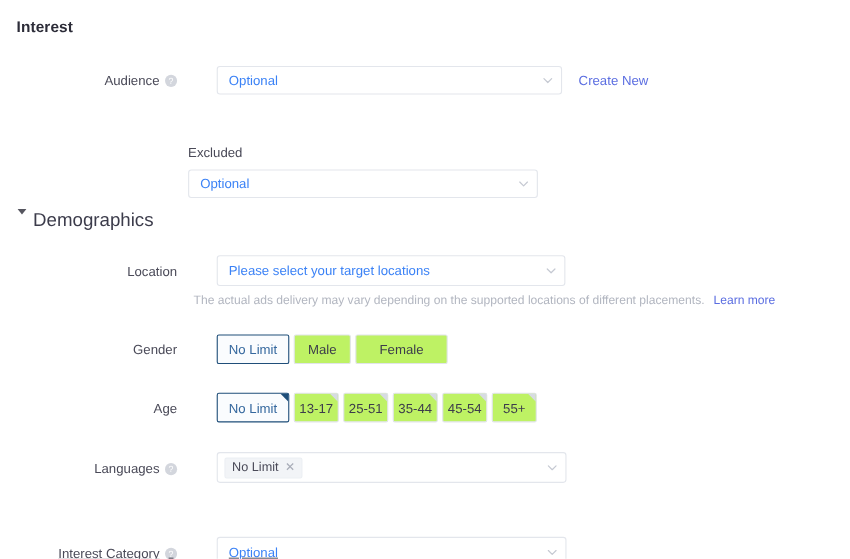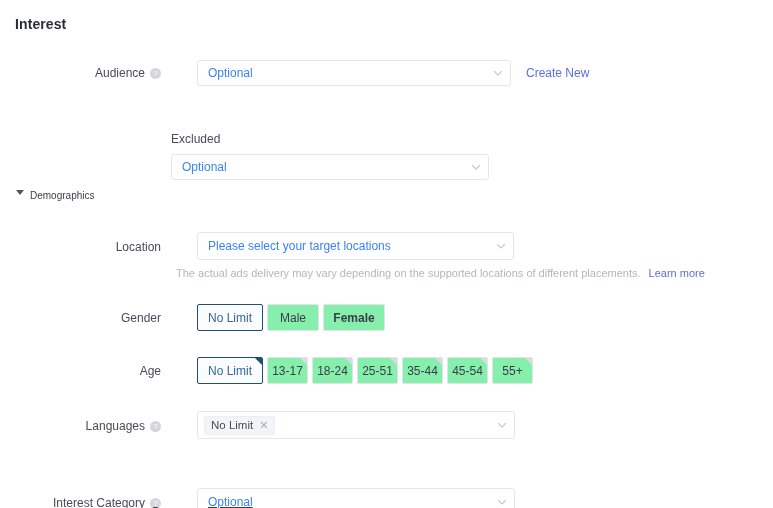--- a/index.html
+++ b/index.html
@@ -117,21 +117,21 @@
     color: #4a4a58;
   }
 
   
   .section-toggle {
     position: absolute;
     left: 16px;
     top: 190px;
     display: flex;
     align-items: flex-start;
-    font-size: 10px;
+    font-size: 17px;
     color: #3c3c4b;
     cursor: pointer;
   }
   .tri {
     width: 0;
     height: 0;
     border-left: 4px solid transparent;
     border-right: 4px solid transparent;
     border-top: 5px solid #55555f;
     margin-right: 6px;
@@ -148,21 +148,21 @@
   
   .seg-group {
     display: flex;
     align-items: center;
   }
   .seg {
     position: relative;
     box-sizing: border-box;
     height: 27px;
     border: 1px solid #e1e4ea;
-    background: #86efac;
+    background: #bef264;
     color: #3c3c4b;
     font-size: 12px;
     font-family: "Liberation Sans", sans-serif;
     display: flex;
     align-items: center;
     justify-content: center;
     margin-right: 4px;
     border-radius: 2px;
     cursor: pointer;
     white-space: nowrap;
@@ -170,21 +170,21 @@
   .seg:last-child { margin-right: 0; }
   .seg.selected {
     border: 1px solid #1f4e79;
     color: #35689e;
     background: #fafcfe;
     z-index: 2;
   }
   
   .gender .seg { width: 66px; }
   .gender .seg.w-male { width: 52px; }
-  .gender .seg.w-female { width: 62px; font-weight: bold; }
+  .gender .seg.w-female { width: 84px; }
 
   
   .age .seg { width: 41px; }
   .age .seg.first { width: 66px; }
 
   
   .corner {
     position: absolute;
     top: 0;
     right: 0;
@@ -300,24 +300,20 @@
   <div class="seg-group age" style="margin-left:15px;">
     <div class="seg selected first">
       <span>No Limit</span>
       <span class="corner"></span>
     </div>
     <div class="seg">
       <span>13-17</span>
       <span class="corner"></span>
     </div>
     <div class="seg">
-      <span>18-24</span>
-      <span class="corner"></span>
-    </div>
-    <div class="seg">
       <span>25-51</span>
       <span class="corner"></span>
     </div>
     <div class="seg">
       <span>35-44</span>
       <span class="corner"></span>
     </div>
     <div class="seg">
       <span>45-54</span>
       <span class="corner"></span>

